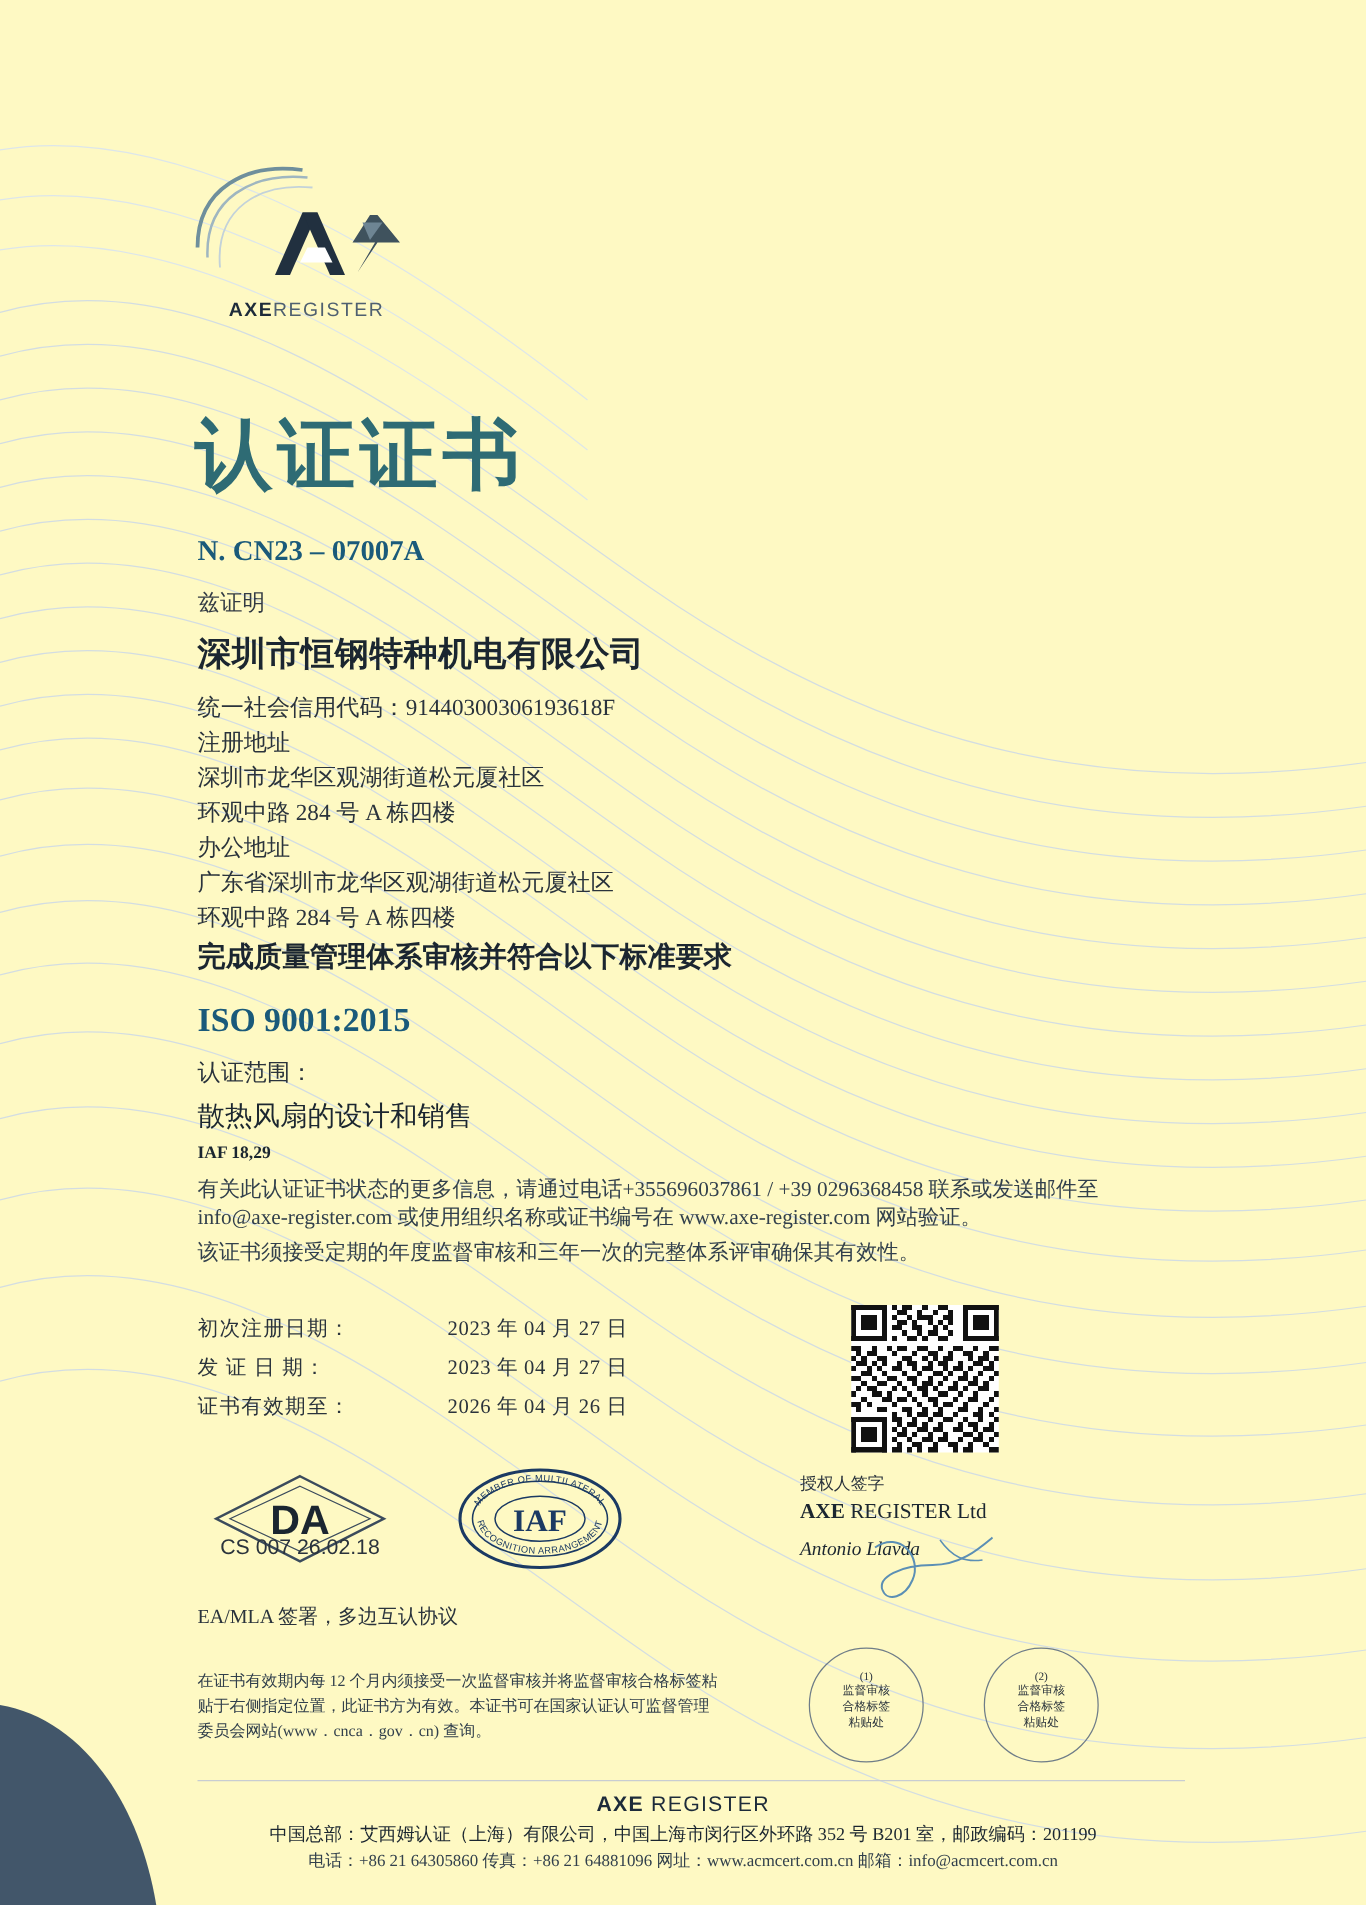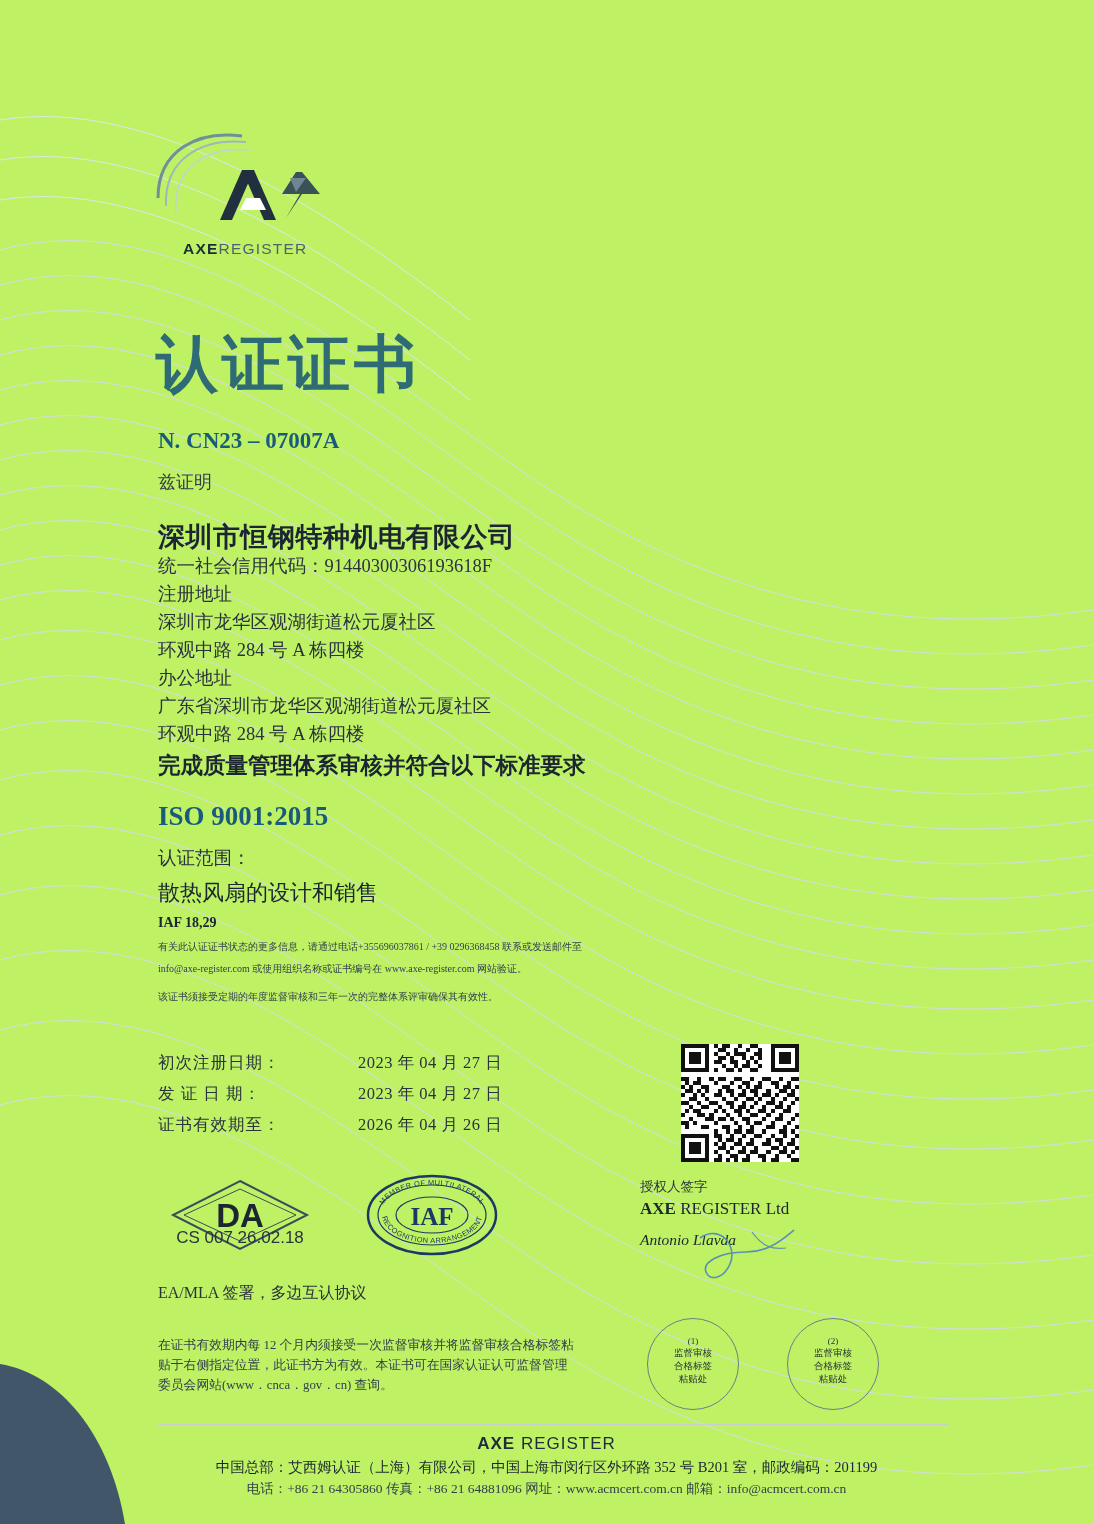--- a/index.html
+++ b/index.html
@@ -7,21 +7,21 @@
     padding: 0;
     background: #ffffff;
   }
   body {
     font-family: "Liberation Serif", serif;
   }
   #page {
     position: relative;
     width: 1093px;
     height: 1524px;
-    background: #bef264;
+    background: #fef9c3;
     overflow: hidden;
   }
   
   #bg-waves {
     position: absolute;
     left: 0; top: 0;
     width: 1093px; height: 1524px;
     pointer-events: none;
   }
   #corner-shape {
@@ -72,21 +72,21 @@
     font-family: "Liberation Serif", serif;
   }
   #hereby {
     left: 158px;
     top: 470px;
     font-size: 18px;
     color: #333b44;
   }
   #company-name {
     left: 158px;
-    top: 519px;
+    top: 505px;
     font-size: 27px;
     font-weight: bold;
     color: #1b2630;
     letter-spacing: 0.5px;
   }
   .body-line {
     left: 158px;
     font-size: 18.5px;
     color: #2a333c;
     white-space: nowrap;
@@ -123,21 +123,21 @@
   #iaf-codes {
     left: 158px;
     top: 915px;
     font-size: 14px;
     font-weight: bold;
     color: #1b2630;
     font-family: "Liberation Serif", serif;
   }
   .fine-note {
     left: 158px;
-    font-size: 10px;
+    font-size: 17px;
     color: #32404c;
     white-space: nowrap;
   }
   
   #dates {
     position: absolute;
     left: 158px;
     top: 1052px;
     font-size: 16.5px;
     color: #2a333c;

